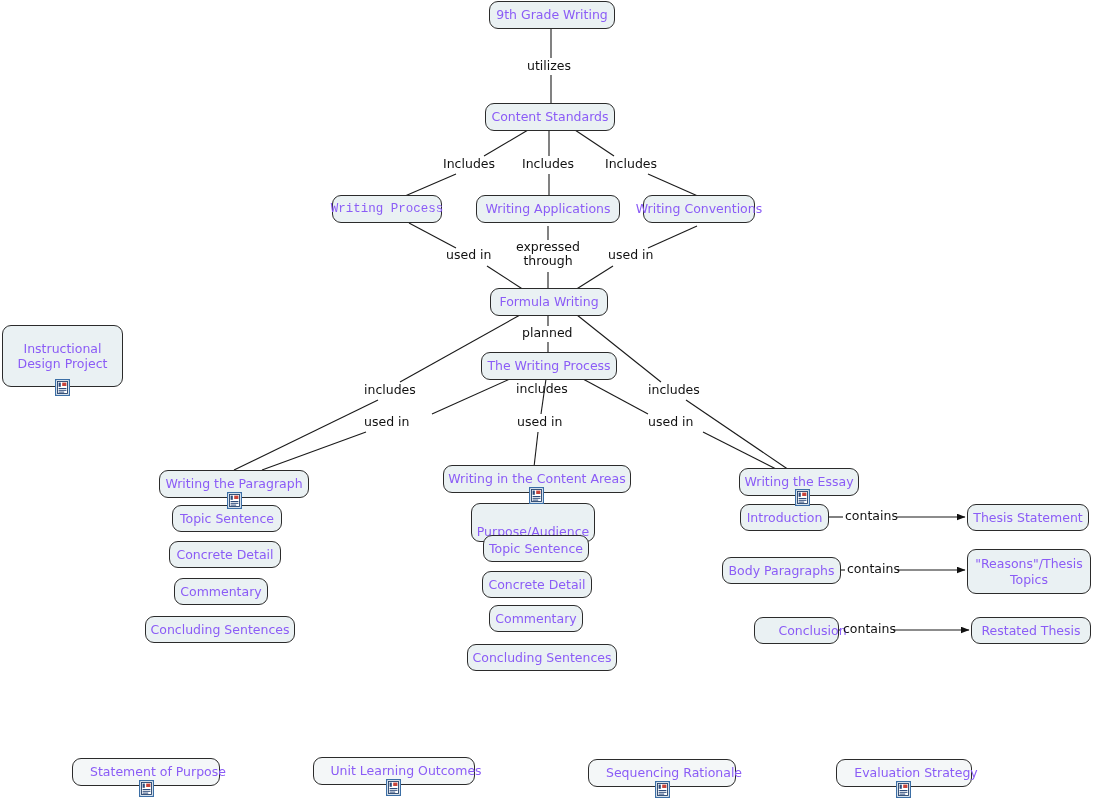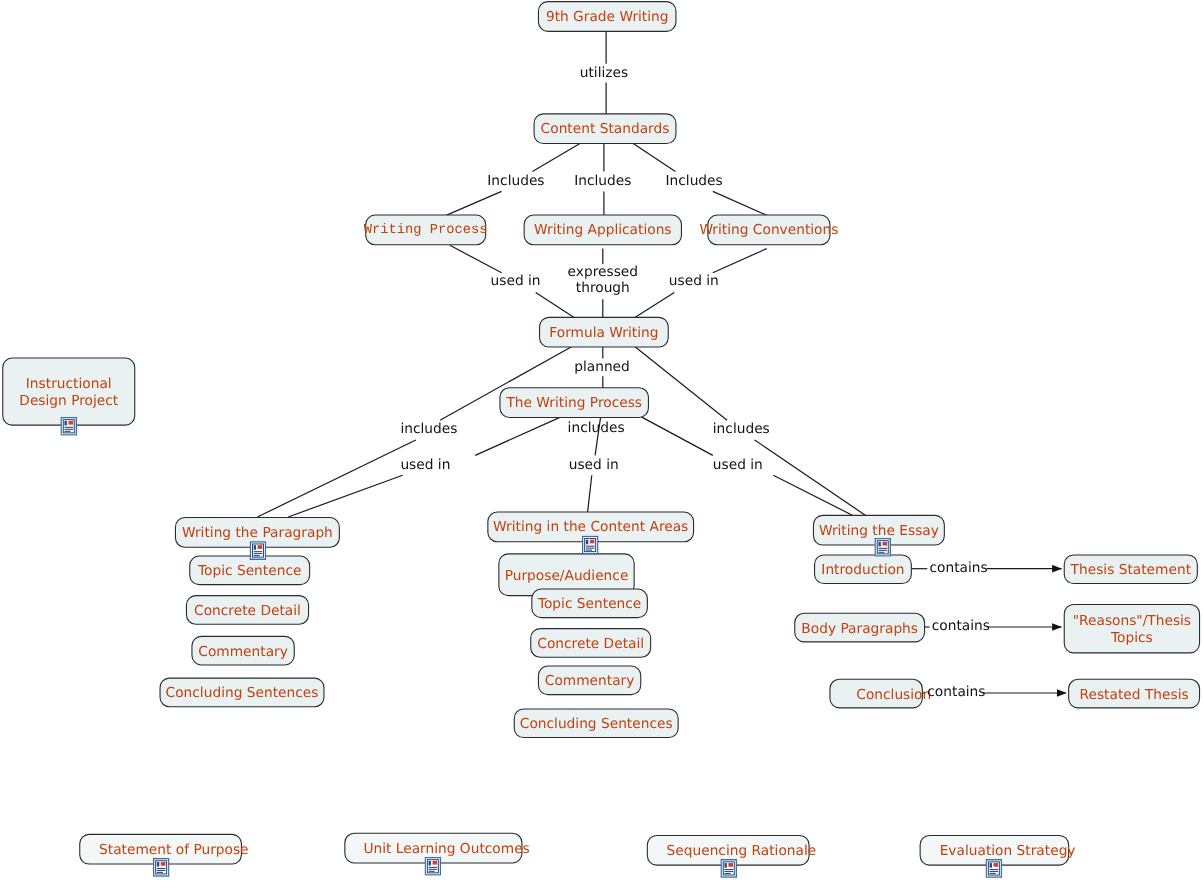--- a/index.html
+++ b/index.html
@@ -29,21 +29,21 @@
   .node {
     position: absolute;
     box-sizing: border-box;
     background: #eaf1f3;
     border: 1px solid #2b2b2b;
     border-radius: 9px;
     display: flex;
     align-items: center;
     justify-content: center;
     text-align: center;
-    color: #c2410c;
+    color: #8b5cf6;
     font-size: 12.5px;
     line-height: 14px;
     padding: 2px 8px;
     white-space: nowrap;
     z-index: 5;
   }
   .node.wrap {
     white-space: normal;
   }
   .node.plain {
@@ -151,21 +151,21 @@
   </div>
 
   <div class="node" style="left:643px; top:195px; width:112px; height:28px;">
     <span>Writing Conventions</span>
   </div>
 
   <div class="node" style="left:490px; top:288px; width:118px; height:28px;">
     <span>Formula Writing</span>
   </div>
 
-  <div class="node" style="left:454px; top:352px; width:136px; height:28px;">
+  <div class="node" style="left:481px; top:352px; width:136px; height:28px;">
     <span>The Writing Process</span>
   </div>
 
   <div class="node wrap" style="left:2px; top:325px; width:121px; height:62px; line-height:15px;">
     <span>Instructional Design Project</span>
   </div>
   <svg class="doc-icon" style="left:55px; top:379px;" viewBox="0 0 15 17">
     <rect x="0.5" y="0.5" width="14" height="16" fill="#fdfdfd" stroke="#3b6ea5" stroke-width="1.4"></rect>
     <rect x="2.5" y="2.5" width="10" height="12" fill="#ffffff" stroke="#23406b" stroke-width="0.9"></rect>
     <rect x="3.6" y="3.6" width="2.2" height="4.2" fill="#2c4a7a"></rect>
@@ -207,21 +207,21 @@
   <svg class="doc-icon" style="left:529px; top:487px;" viewBox="0 0 15 17">
     <rect x="0.5" y="0.5" width="14" height="16" fill="#fdfdfd" stroke="#3b6ea5" stroke-width="1.4"></rect>
     <rect x="2.5" y="2.5" width="10" height="12" fill="#ffffff" stroke="#23406b" stroke-width="0.9"></rect>
     <rect x="3.6" y="3.6" width="2.2" height="4.2" fill="#2c4a7a"></rect>
     <rect x="7.2" y="3.6" width="4.2" height="3.4" fill="#c8443a"></rect>
     <rect x="3.6" y="9" width="7.8" height="1" fill="#2c4a7a"></rect>
     <rect x="3.6" y="10.8" width="7.8" height="1" fill="#2c4a7a"></rect>
     <rect x="3.6" y="12.6" width="5.6" height="1" fill="#2c4a7a"></rect>
   </svg>
 
-  <div class="node" style="left:453px; top:503px; width:124px; height:39px;">
+  <div class="node" style="left:471px; top:503px; width:124px; height:39px;align-items:flex-end;">
     <span>Purpose/Audience</span>
   </div>
   <div class="node" style="left:483px; top:535px; width:106px; height:27px;">
     <span>Topic Sentence</span>
   </div>
   <div class="node" style="left:482px; top:571px; width:110px; height:27px;">
     <span>Concrete Detail</span>
   </div>
   <div class="node" style="left:489px; top:605px; width:94px; height:27px;">
     <span>Commentary</span>

